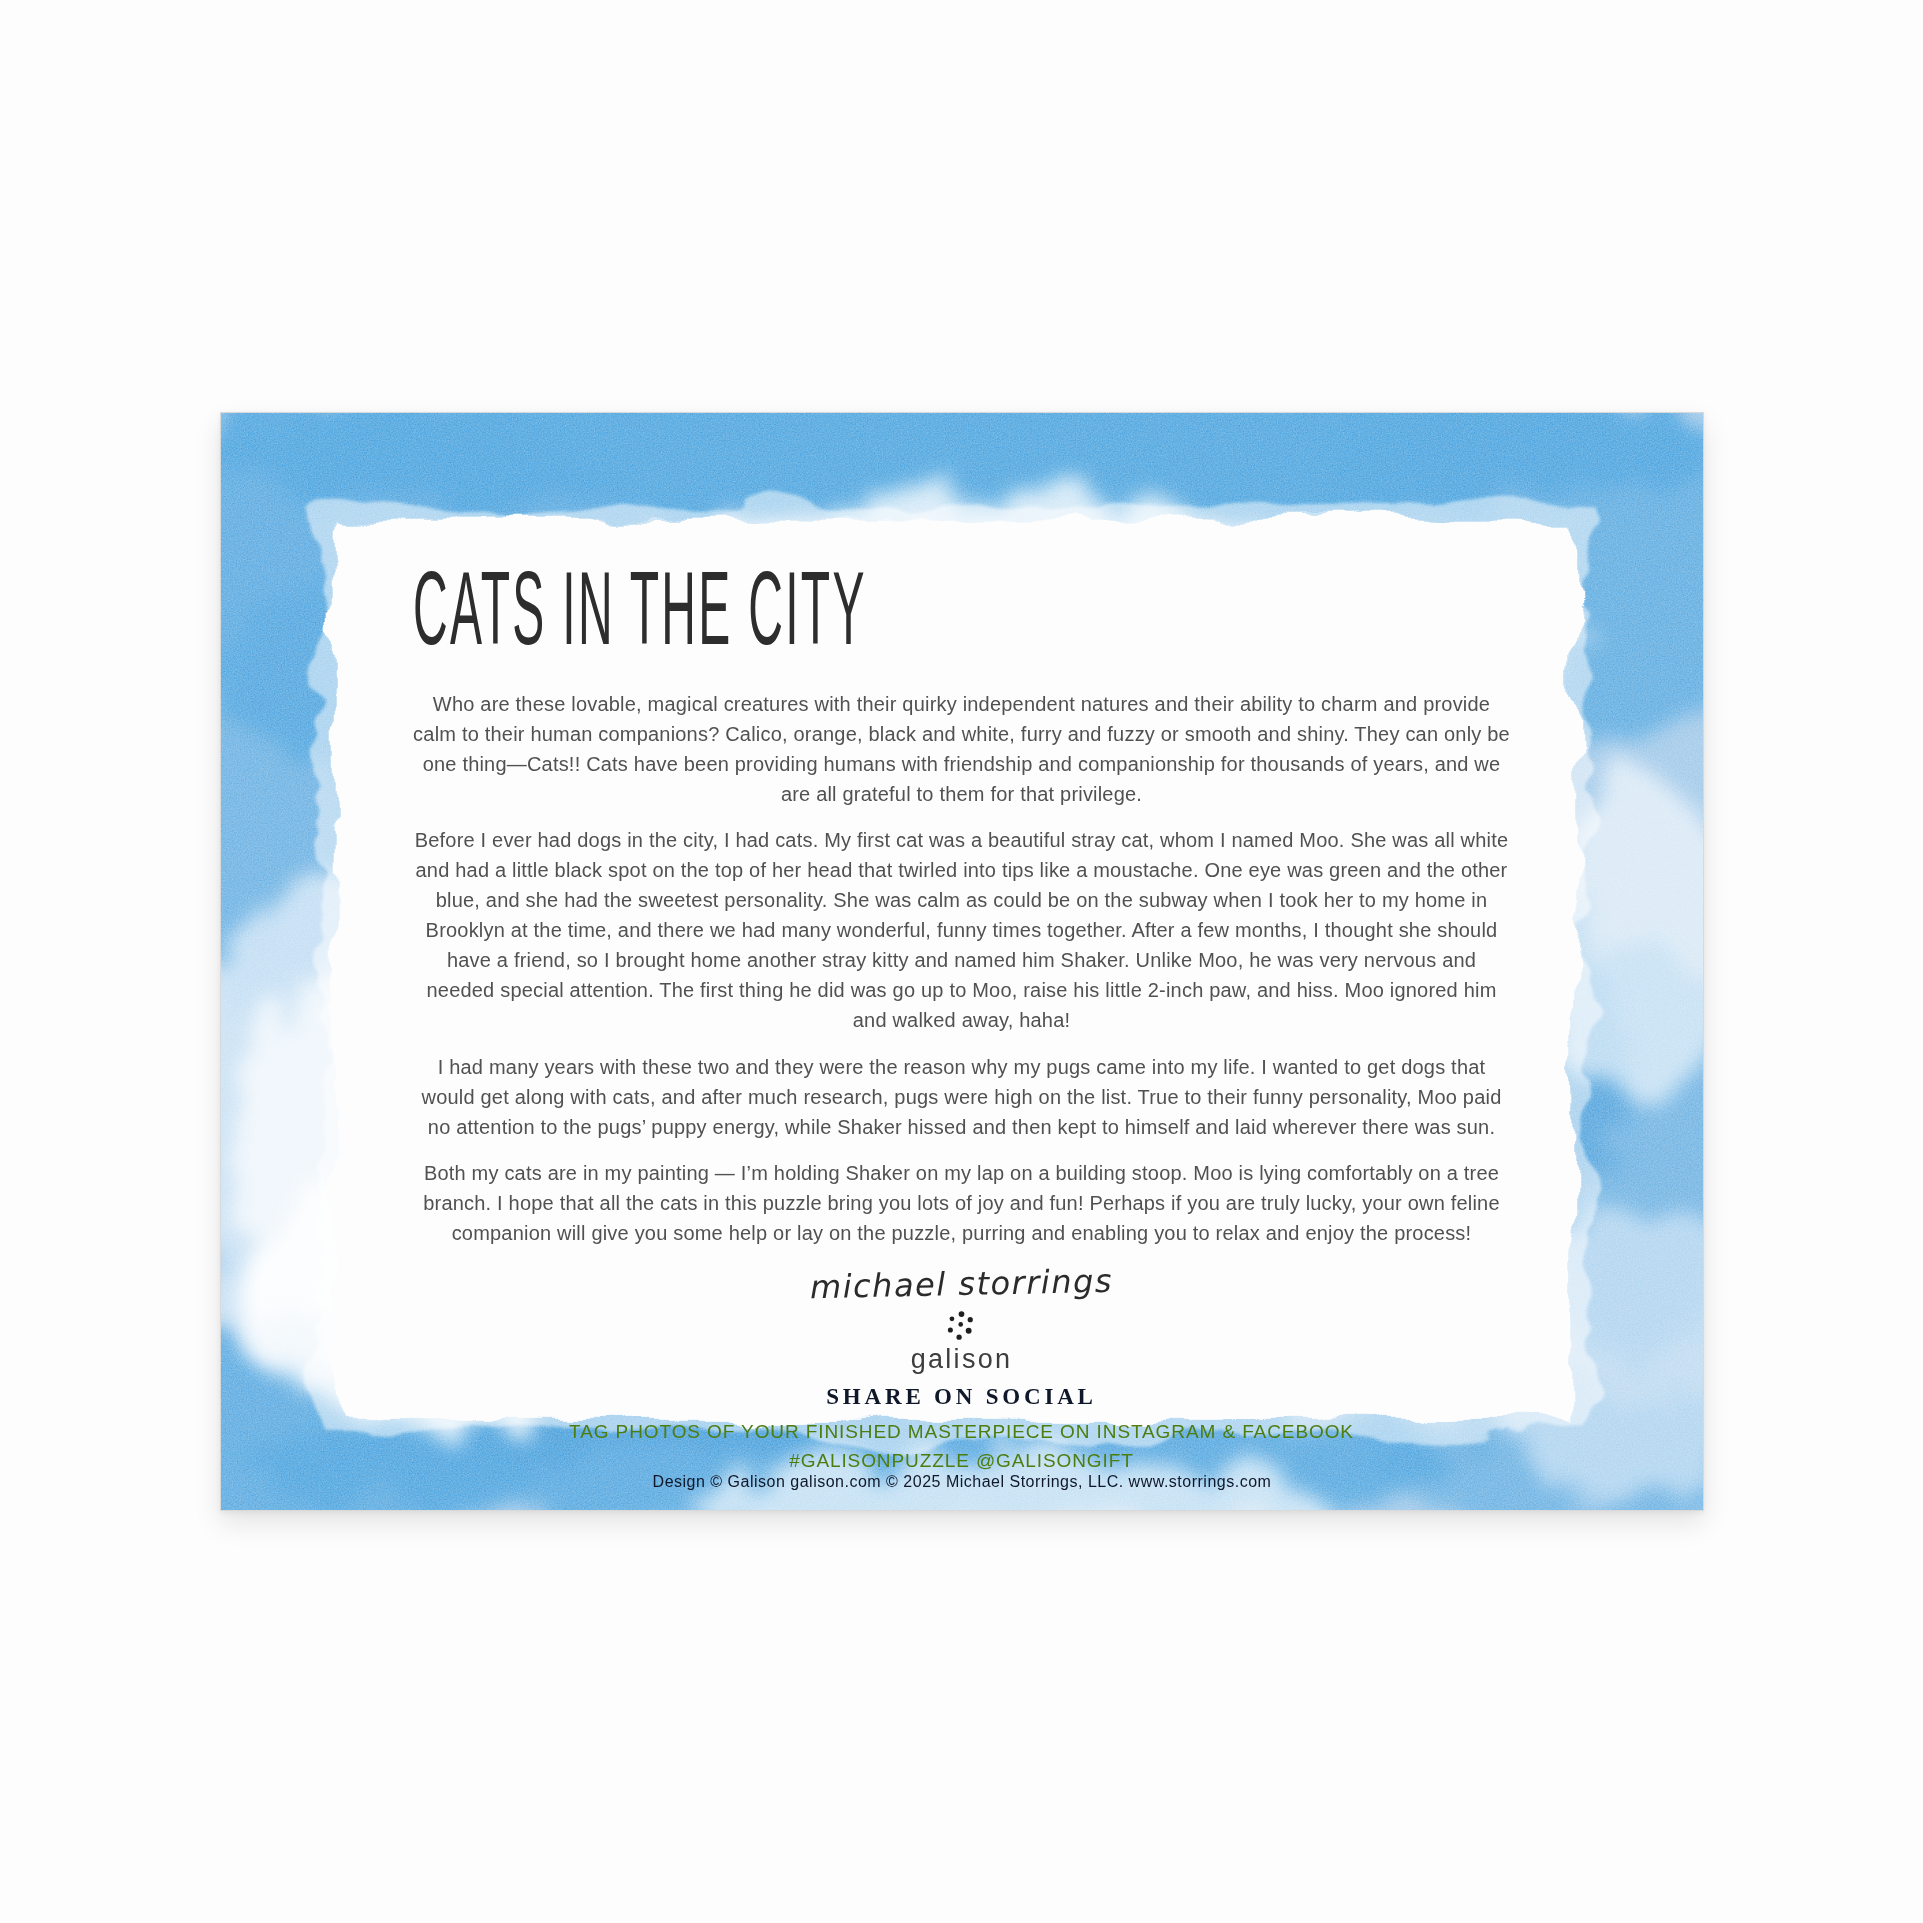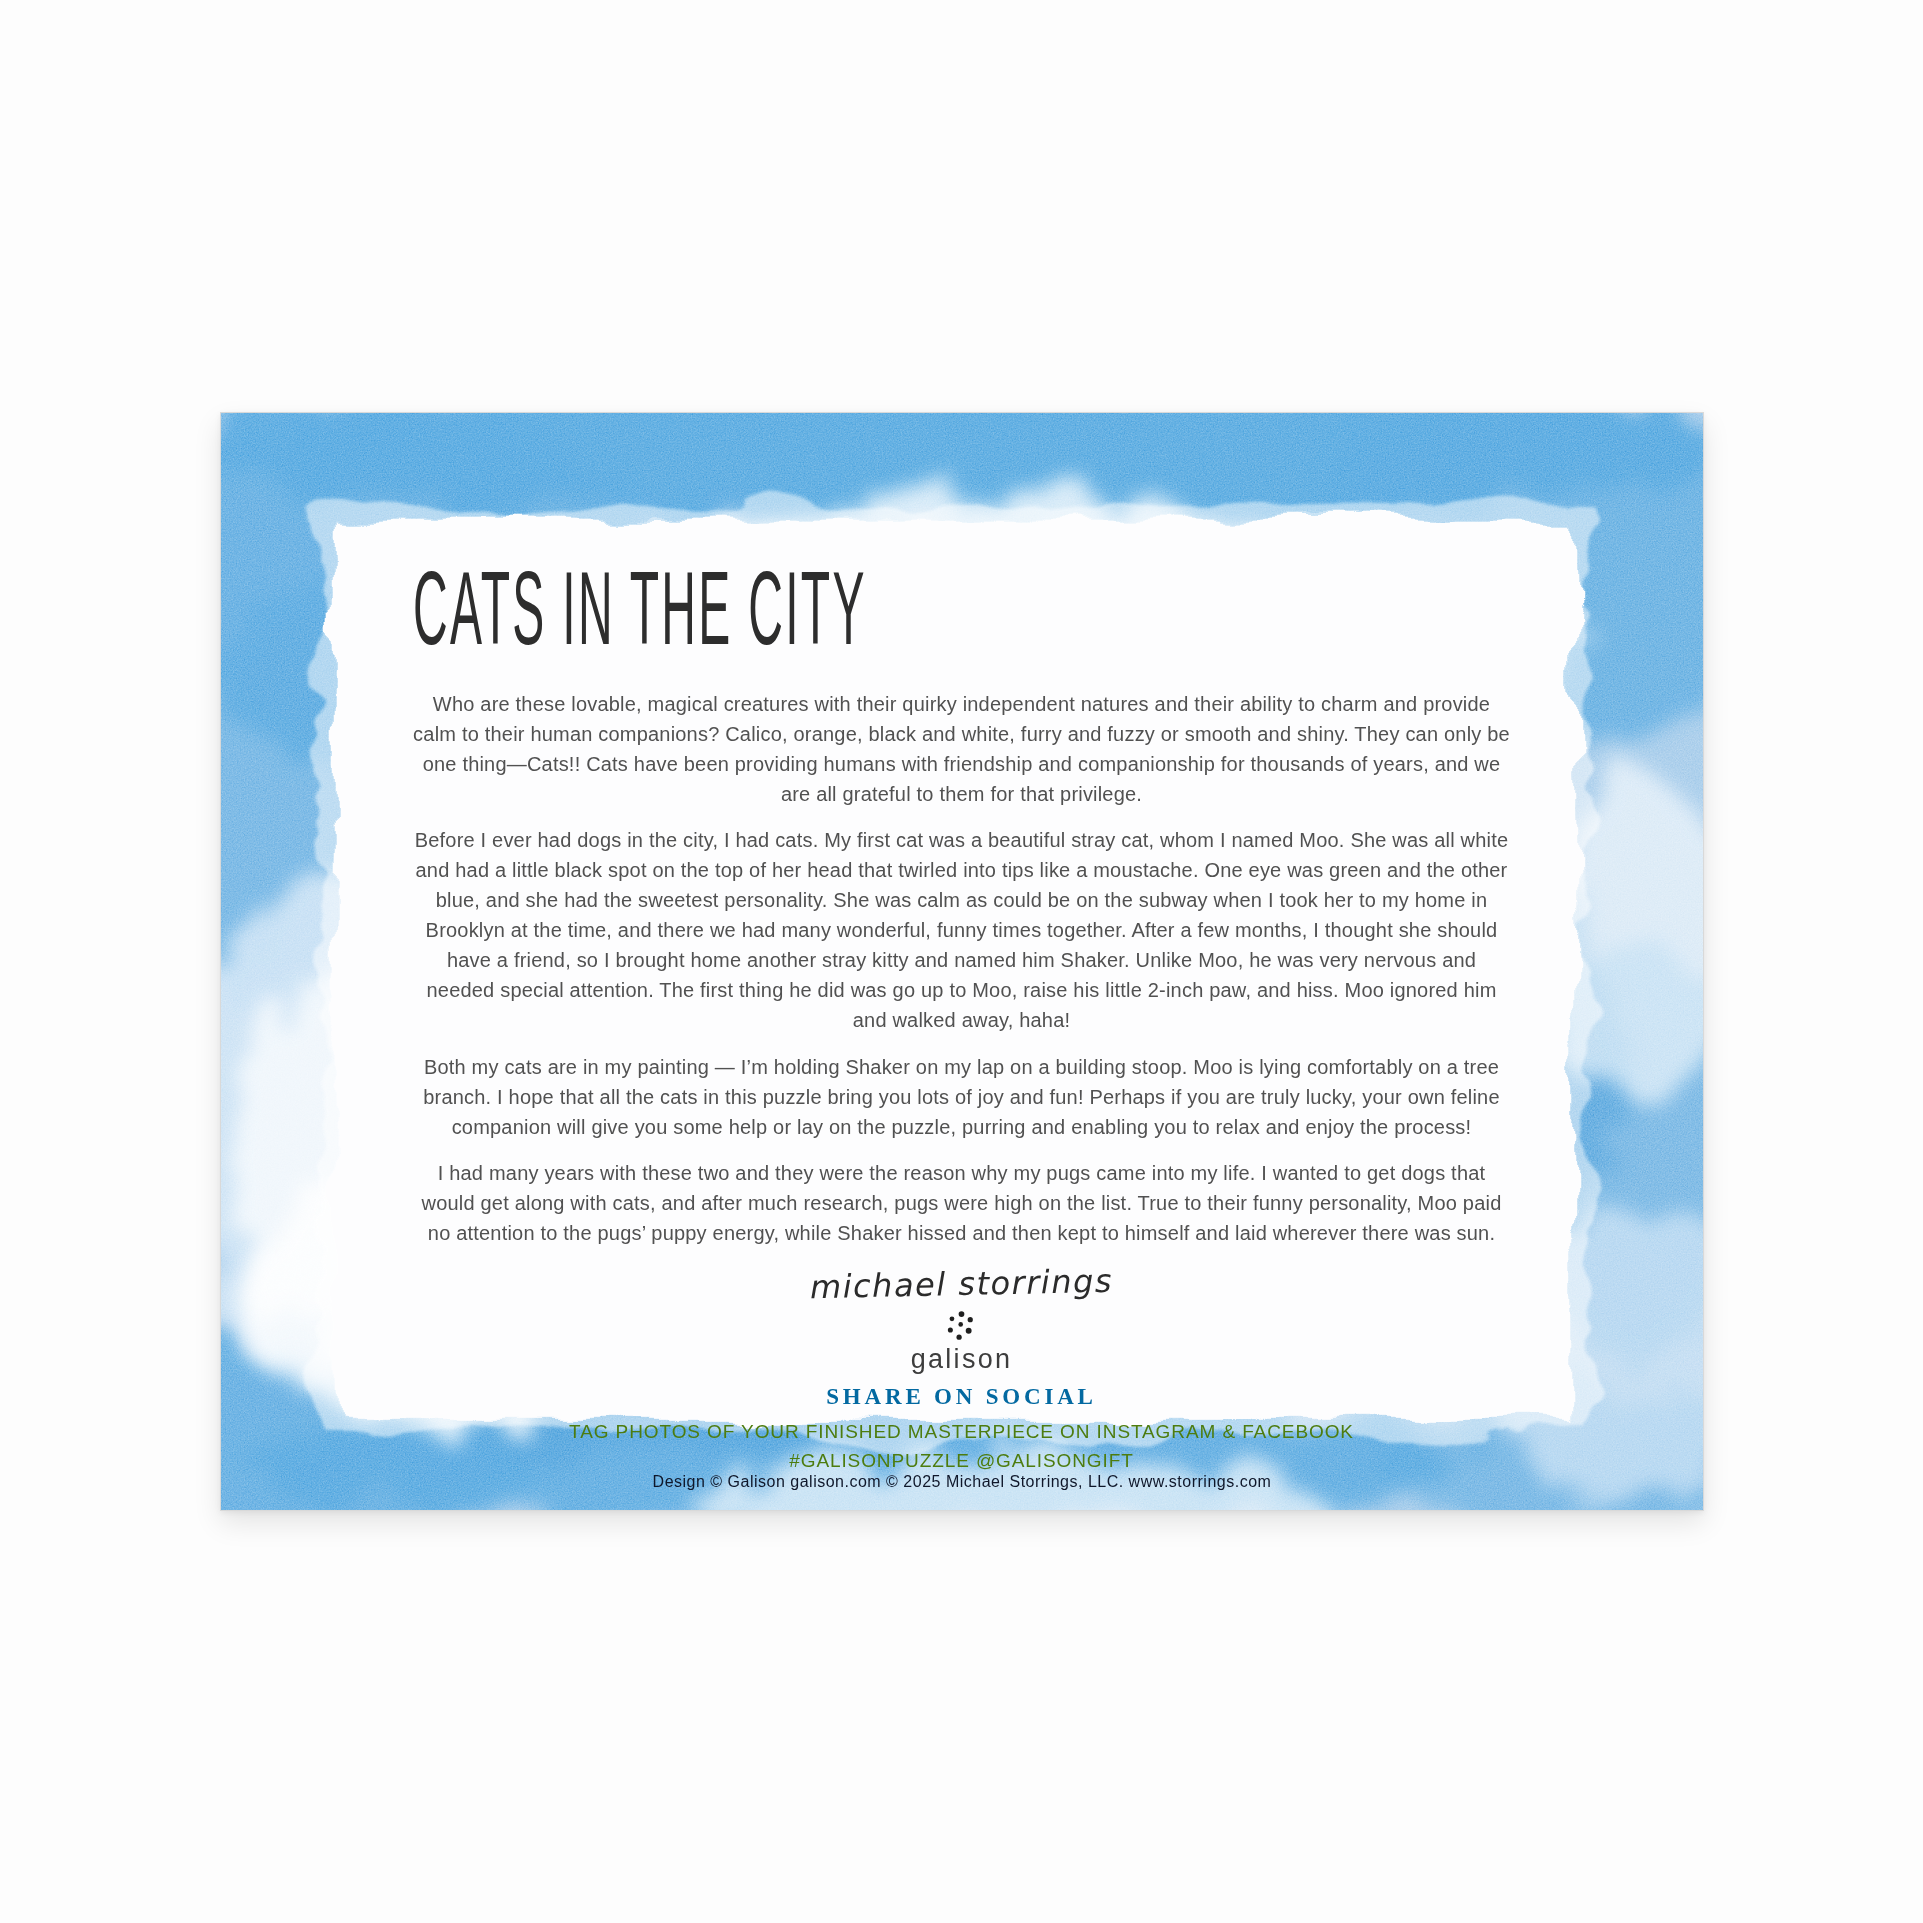--- a/index.html
+++ b/index.html
@@ -44,21 +44,21 @@
     transform:rotate(-1.2deg);
   }
   .brand{margin-top:7.5px;display:flex;flex-direction:column;align-items:center;}
   .dots{width:35px;height:32px;margin-bottom:1.5px;}
   .logotype{
     font-size:27px;color:#3d3d3d;letter-spacing:2.3px;font-weight:400;
   }
   .share-heading{
     margin-top:9px;
     font-family:"Liberation Serif", serif;
-    font-weight:700;font-size:23px;color:#0369a1;letter-spacing:3.8px;
+    font-weight:700;font-size:23px;color:#0f172a;letter-spacing:3.8px;
   }
   .share-line{
     margin-top:11.3px;
     font-size:19px;color:#4d7c0f;letter-spacing:0.9px;
   }
   .share-line.hash{margin-top:6.8px;text-align:center;}
   .footer{
     position:absolute;left:0;right:0;bottom:19.5px;z-index:2;
     text-align:center;
     font-size:16px;color:#0f172a;letter-spacing:0.5px;margin-top:24px;
@@ -126,22 +126,22 @@
       <rect x="150" y="142" width="1652" height="1198" fill="#fdfdfe" filter="url(#edgeB)"></rect>
     </svg>
 
     <div class="content">
       <div class="title-wrap">
         <span class="title">CATS IN THE CITY</span>
       </div>
 
       <p class="body-par">Who are these lovable, magical creatures with their quirky independent natures and their ability to charm and provide calm to their human companions? Calico, orange, black and white, furry and fuzzy or smooth and shiny. They can only be one thing—Cats!! Cats have been providing humans with friendship and companionship for thousands of years, and we are all grateful to them for that privilege.</p>
       <p class="body-par">Before I ever had dogs in the city, I had cats. My first cat was a beautiful stray cat, whom I named Moo. She was all white and had a little black spot on the top of her head that twirled into tips like a moustache. One eye was green and the other blue, and she had the sweetest personality. She was calm as could be on the subway when I took her to my home in Brooklyn at the time, and there we had many wonderful, funny times together. After a few months, I thought she should have a friend, so I brought home another stray kitty and named him Shaker. Unlike Moo, he was very nervous and needed special attention. The first thing he did was go up to Moo, raise his little 2-inch paw, and hiss. Moo ignored him and walked away, haha!</p>
+      <p class="body-par">I had many years with these two and they were the reason why my pugs came into my life. I wanted to get dogs that would get along with cats, and after much research, pugs were high on the list. True to their funny personality, Moo paid no attention to the pugs’ puppy energy, while Shaker hissed and then kept to himself and laid wherever there was sun.</p>
       <p class="body-par">Both my cats are in my painting — I’m holding Shaker on my lap on a building stoop. Moo is lying comfortably on a tree branch. I hope that all the cats in this puzzle bring you lots of joy and fun! Perhaps if you are truly lucky, your own feline companion will give you some help or lay on the puzzle, purring and enabling you to relax and enjoy the process!</p>
-      <p class="body-par">I had many years with these two and they were the reason why my pugs came into my life. I wanted to get dogs that would get along with cats, and after much research, pugs were high on the list. True to their funny personality, Moo paid no attention to the pugs’ puppy energy, while Shaker hissed and then kept to himself and laid wherever there was sun.</p>
 
       <div class="signature">michael storrings</div>
 
       <div class="brand">
         <svg class="dots" viewBox="0 0 44 40" xmlns="http://www.w3.org/2000/svg">
           <circle cx="22" cy="5" r="3.6" fill="#1f1f1f"></circle>
           <circle cx="10" cy="11" r="3.0" fill="#1f1f1f"></circle>
           <circle cx="33" cy="12" r="3.3" fill="#1f1f1f"></circle>
           <circle cx="21" cy="18" r="2.9" fill="#1f1f1f"></circle>
           <circle cx="8" cy="25" r="3.2" fill="#1f1f1f"></circle>

